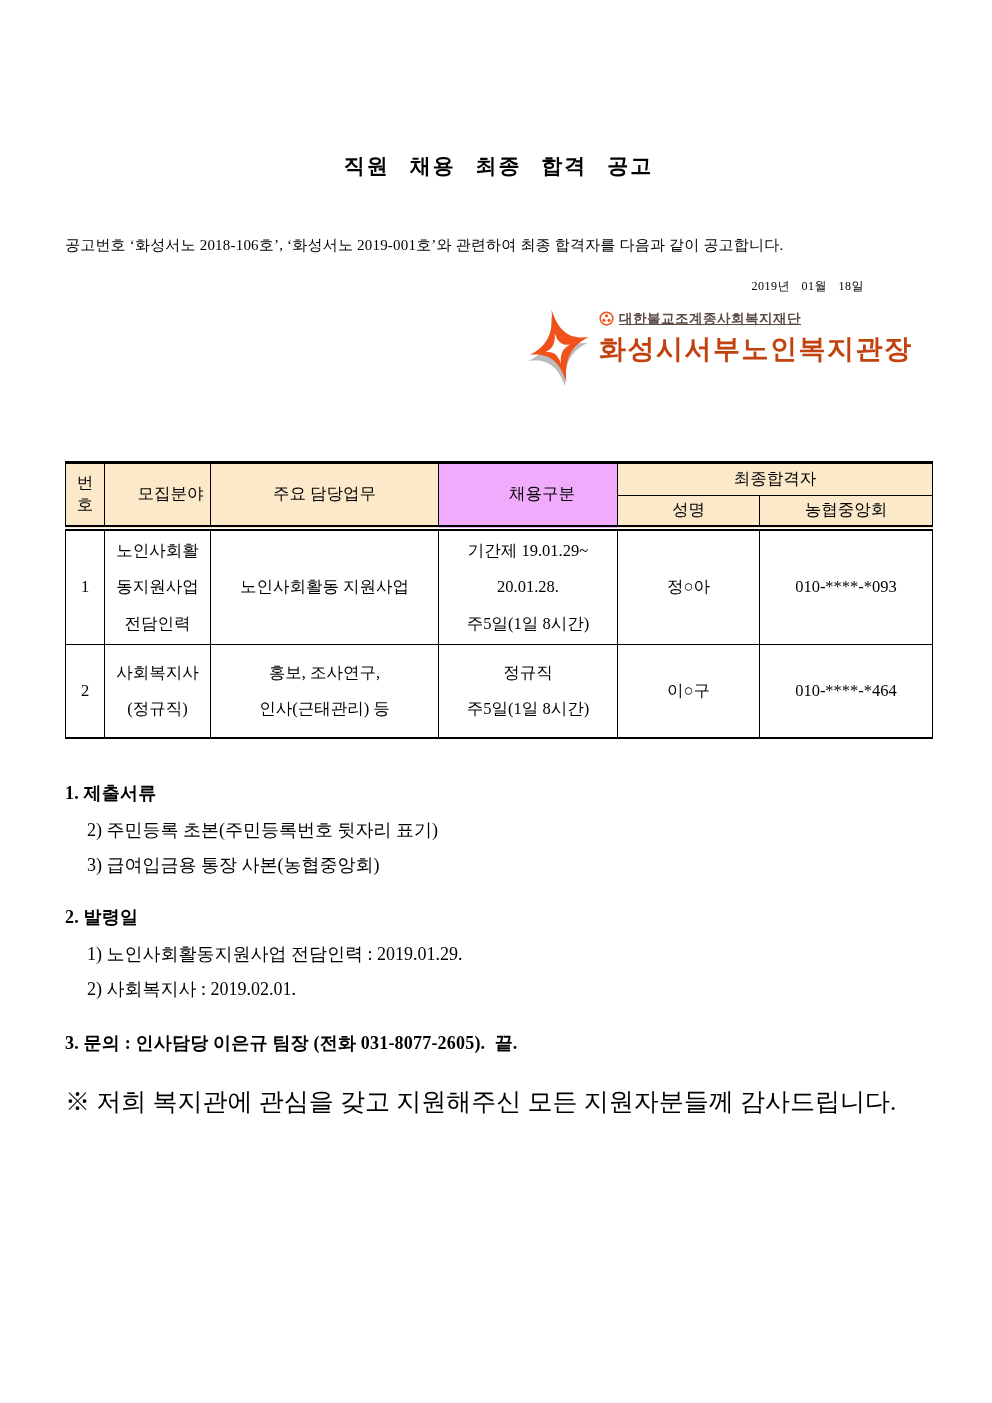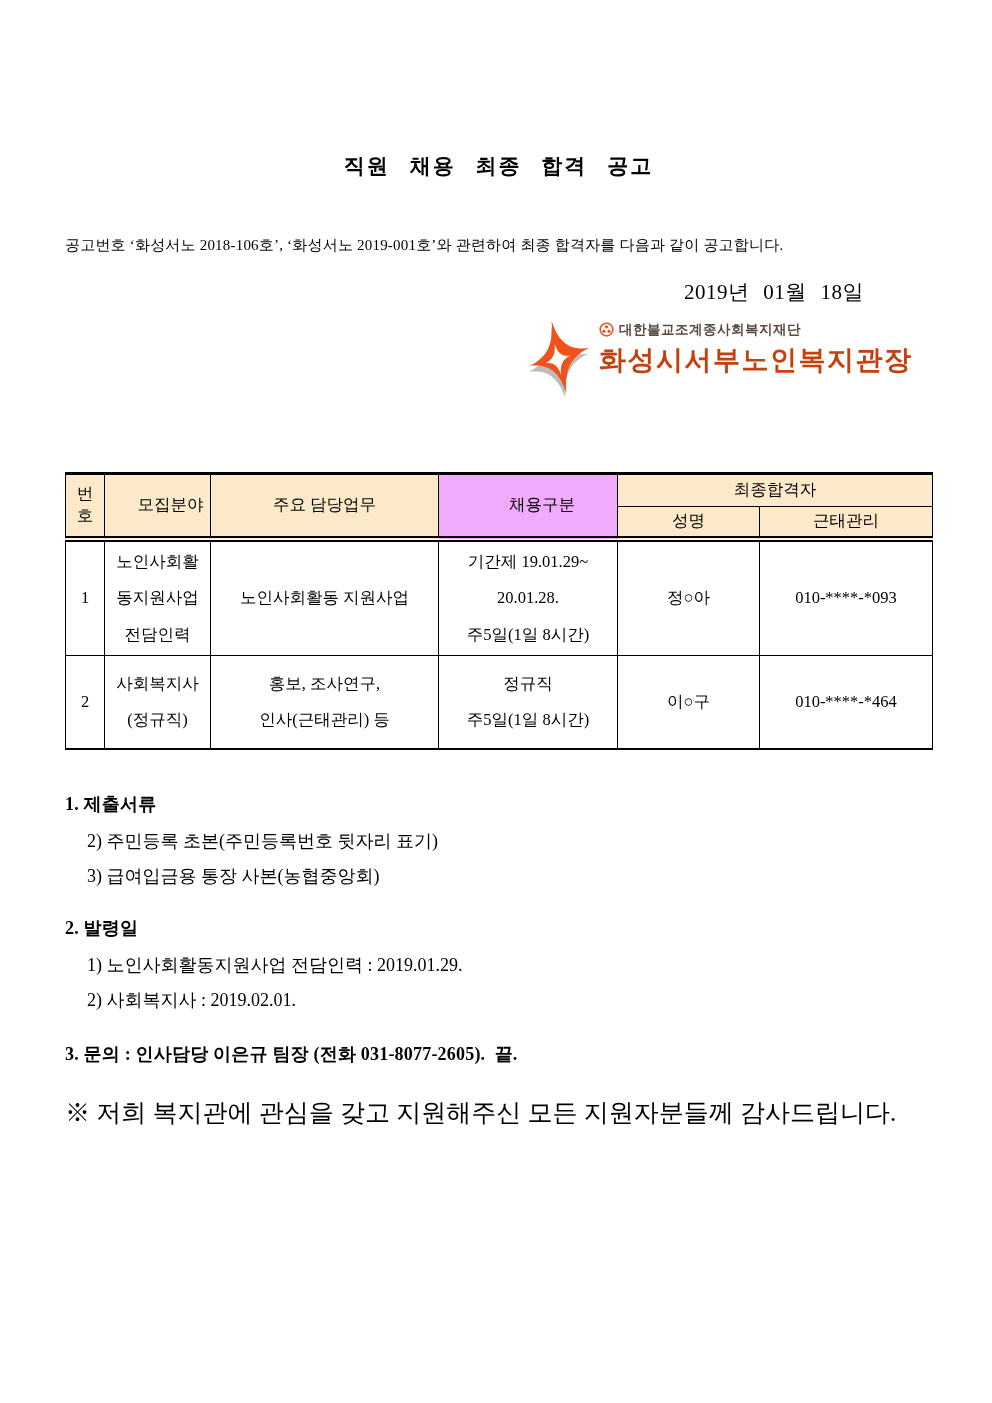--- a/index.html
+++ b/index.html
@@ -33,21 +33,21 @@
     line-height: 2.1;
     text-align: justify;
     word-break: keep-all;
     letter-spacing: 0.2px;
   }
   
   .date-line {
     margin-top: 16px;
     text-align: right;
     padding-right: 68px;
-    font-size: 21px;
+    font-size: 12px;
     word-spacing: 8px;
     letter-spacing: 0.5px;
   }
   
   .logo-row {
     margin-top: 12px;
     margin-left: 462px;
     display: flex;
     align-items: flex-start;
     height: 80px;
@@ -55,20 +55,21 @@
   .logo-mark { width: 64px; height: 78px; flex: 0 0 auto; }
   .logo-texts { margin-left: 8px; padding-top: 3px; }
   .logo-small-line { display: flex; align-items: center; gap: 5px; }
   .logo-emblem { width: 15px; height: 15px; flex: 0 0 auto; }
   .logo-org-small {
     font-family: "Liberation Sans", "DejaVu Sans", sans-serif;
     font-size: 13.5px;
     font-weight: 700;
     color: #5b4a42;
     letter-spacing: 0.5px;
+    text-decoration: underline;
   }
   .logo-org-large {
     margin-top: 3px;
     font-family: "Liberation Sans", "DejaVu Sans", sans-serif;
     font-size: 27px;
     font-weight: 800;
     color: #c2410c;
     letter-spacing: 1.5px;
   }
   
@@ -168,21 +169,21 @@
     <thead>
       <tr class="hdr-row">
         <th rowspan="2" class="hdr-bottom" style="background: rgb(251, 233, 201);">번호</th>
         <th rowspan="2" class="hdr-bottom" style="background: rgb(251, 233, 201); padding-left: 32px;">모집분야</th>
         <th rowspan="2" class="hdr-bottom" style="background: rgb(251, 233, 201);">주요 담당업무</th>
         <th rowspan="2" class="hdr-bottom" style="background: #f0abfc; padding-left: 34px;">채용구분</th>
         <th colspan="2" style="background: rgb(251, 233, 201);">최종합격자</th>
       </tr>
       <tr class="hdr-row">
         <th class="hdr-bottom" style="background: rgb(251, 233, 201);">성명</th>
-        <th class="hdr-bottom" style="background: rgb(251, 233, 201);">근태관리</th>
+        <th class="hdr-bottom" style="background: rgb(251, 233, 201);">농협중앙회</th>
       </tr>
     </thead>
     <tbody>
       <tr class="body-row-1">
         <td>1</td>
         <td class="wrapcell">노인사회활동지원사업 전담인력</td>
         <td class="multiline">노인사회활동 지원사업</td>
         <td class="multiline">기간제 19.01.29~
 20.01.28.
 주5일(1일 8시간)</td>

